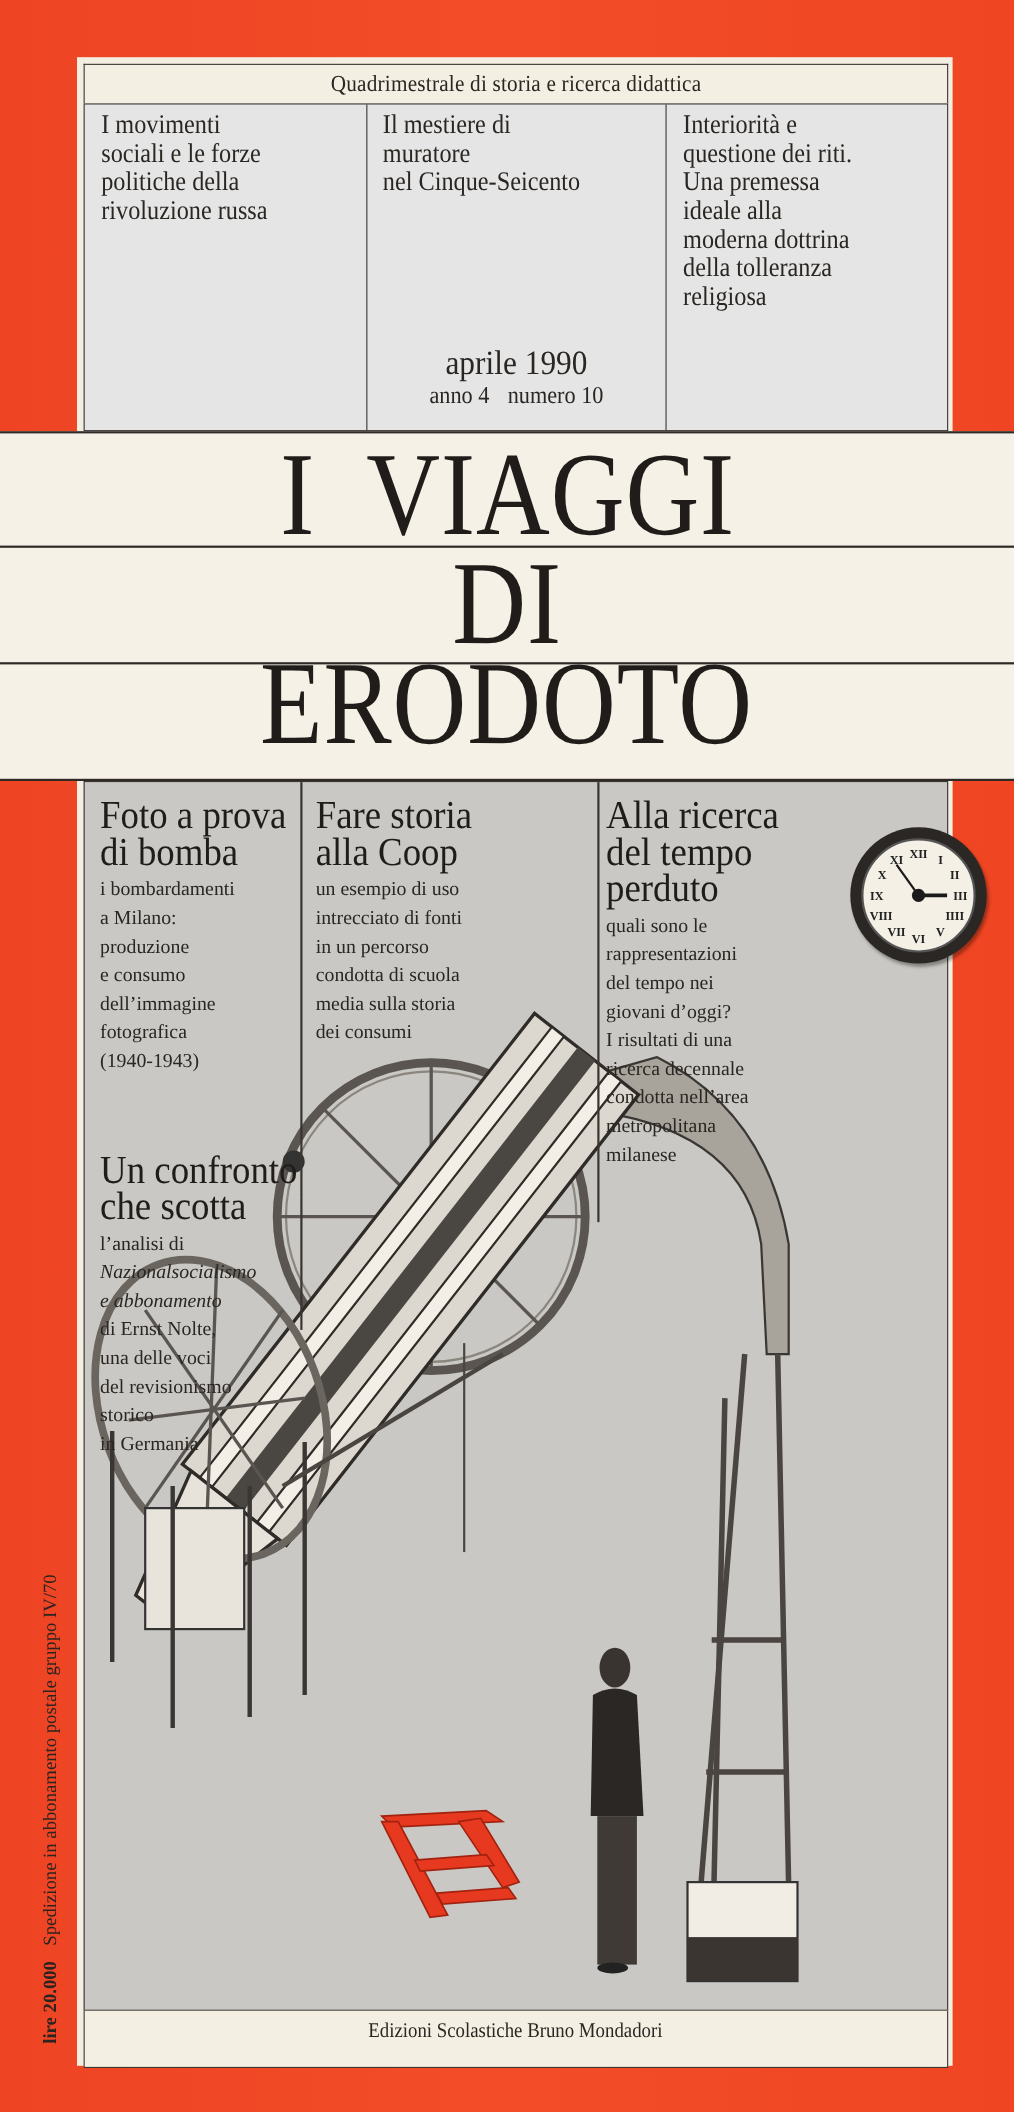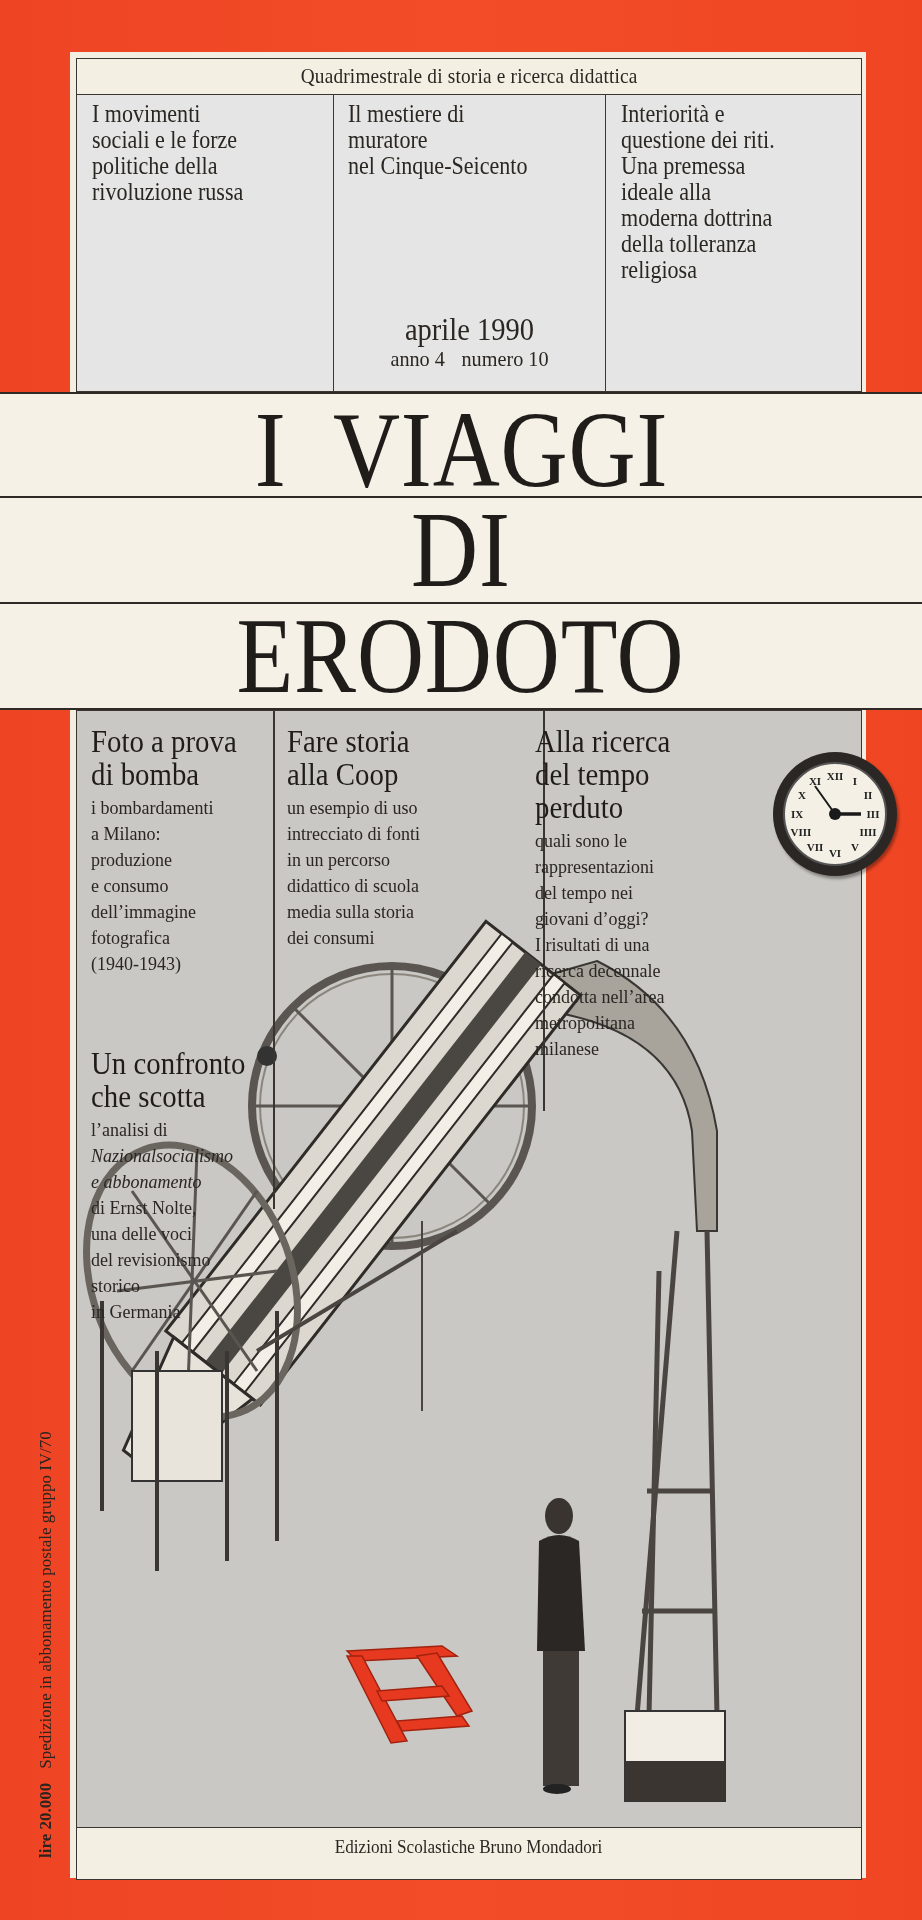--- a/index.html
+++ b/index.html
@@ -59,21 +59,21 @@
   .title-line { position: absolute; left: 0; width: 922px; height: 2px; background: #2f2a26; }
 
   
   .main-grid {
     position: absolute; left: 76px; top: 710px; width: 786px; height: 1118px;
     border: 1.5px solid #3a3530; box-sizing: border-box; background: #c9c8c4;
     overflow: hidden;
   }
   .vline { position: absolute; top: 0; width: 1.5px; background: #3a3530; }
   .article { position: absolute; }
-  .a-title { font-size: 31px; line-height: 33px; white-space: pre-line; color:#1f1c1a; }
+  .a-title { font-size: 36px; line-height: 33px; white-space: pre-line; color:#1f1c1a; }
   .a-title span { display:inline-block; transform: scaleX(0.93); transform-origin:left; }
   .a-body { font-size: 18px; line-height: 26px; white-space: pre-line; margin-top: 4px; font-family: "Liberation Serif", serif; }
   .a-body i { font-style: italic; }
 
   
   .clock {
     position: absolute; left: 773px; top: 752px; width: 124px; height: 124px;
     border-radius: 50%; background: #2b2724; box-shadow: 2px 3px 3px rgba(0,0,0,0.35);
   }
   .clock .face {
@@ -135,21 +135,21 @@
 religiosa</span></div>
   </div>
 </div>
 
 <div class="title-band">
   <div class="title-line" style="top:0px"></div>
   <div class="title-row" style="top:2px; line-height:112px;"><span style="white-space:pre">I  VIAGGI</span></div>
   <div class="title-line" style="top:104px"></div>
   <div class="title-row" style="top:106px; line-height:104px;"><span>DI</span></div>
   <div class="title-line" style="top:210px"></div>
-  <div class="title-row" style="top:210px; line-height:108px;border-radius:10px;"><span>ERODOTO</span></div>
+  <div class="title-row" style="top:194px; line-height:108px;border-radius:10px;"><span>ERODOTO</span></div>
   <div class="title-line" style="top:316px"></div>
 </div>
 
 <div class="main-grid">
   <svg class="illus" viewBox="0 0 786 1118">
 
     <path d="M450 270 L520 250 Q620 300 640 420 L640 520 L620 520 L615 420 Q600 320 470 300 Z" fill="#a8a49c" stroke="#3a3633" stroke-width="2"></path>
 
     <g stroke="#4a4540" stroke-width="5" fill="none">
       <line x1="600" y1="520" x2="560" y2="1005"></line>
@@ -228,25 +228,25 @@
 dell’immagine
 fotografica
 (1940-1943)</div>
   </div>
   <div class="article" style="left:210px; top:14px;">
     <div class="a-title"><span>Fare storia
 alla Coop</span></div>
     <div class="a-body">un esempio di uso
 intrecciato di fonti
 in un percorso
-didattico di scuola
+condotta di scuola
 media sulla storia
 dei consumi</div>
   </div>
-  <div class="article" style="left:458px; top:14px;">
+  <div class="article" style="left:474px; top:14px;">
     <div class="a-title"><span>Alla ricerca
 del tempo
 perduto</span></div>
     <div class="a-body">quali sono le
 rappresentazioni
 del tempo nei
 giovani d’oggi?
 I risultati di una
 ricerca decennale
 condotta nell’area

